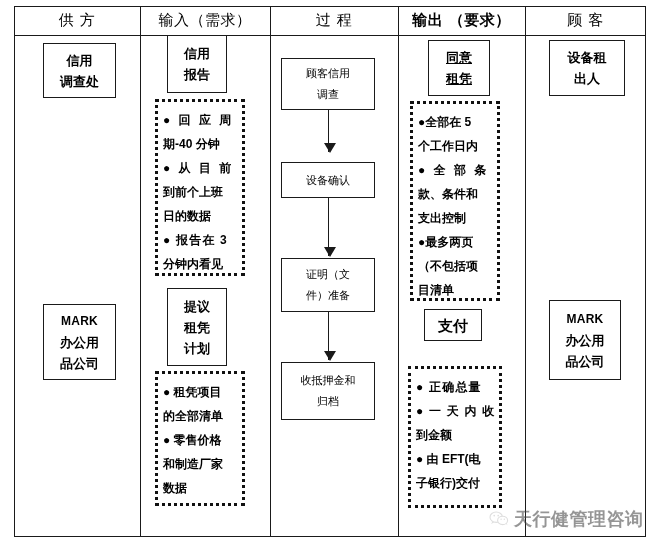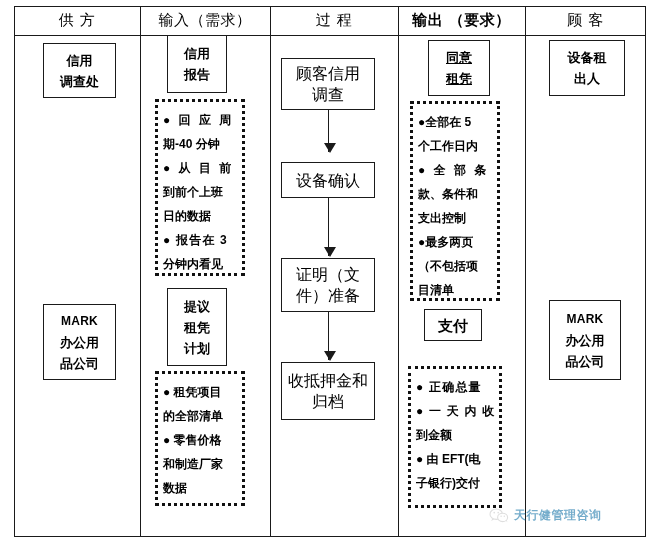--- a/index.html
+++ b/index.html
@@ -77,21 +77,21 @@
   .box .ln {
     display: block;
     white-space: nowrap;
   }
   .box.latin .ln.lat {
     font-size: 12px;
     letter-spacing: 0.3px;
   }
   .box.proc {
     font-weight: normal;
-    font-size: 16px;
+    font-size: 11px;
   }
 
   
   .dotbox {
     position: absolute;
     border: 3px dotted #111111;
     box-sizing: border-box;
     background: #ffffff;
     padding: 6px 5px 4px 5px;
   }
@@ -128,22 +128,22 @@
 
   
   .watermark {
     position: absolute;
     display: flex;
     align-items: center;
     gap: 5px;
     opacity: 0.55;
   }
   .watermark .wm-text {
-    font-size: 12px;
-    color: #0369a1;
+    font-size: 18px;
+    color: #404040;
     white-space: nowrap;
     font-weight: bold;
     letter-spacing: 0.5px;
   }
   .wm-icon {
     width: 20px;
     height: 16px;
     position: relative;
   }
 </style>

